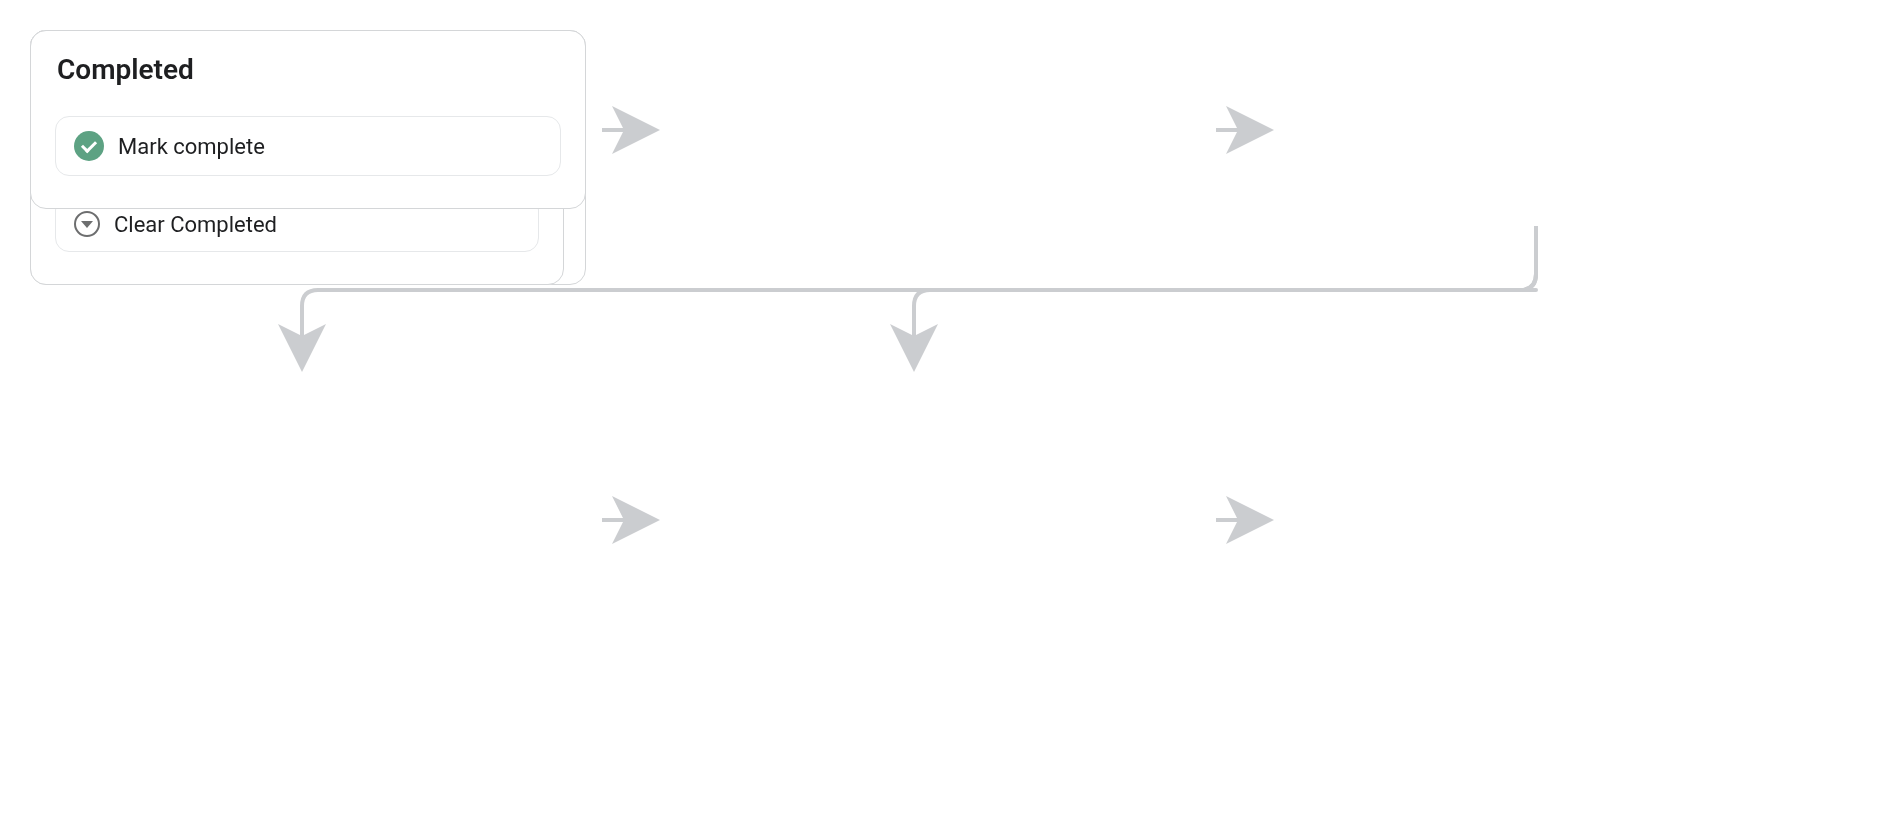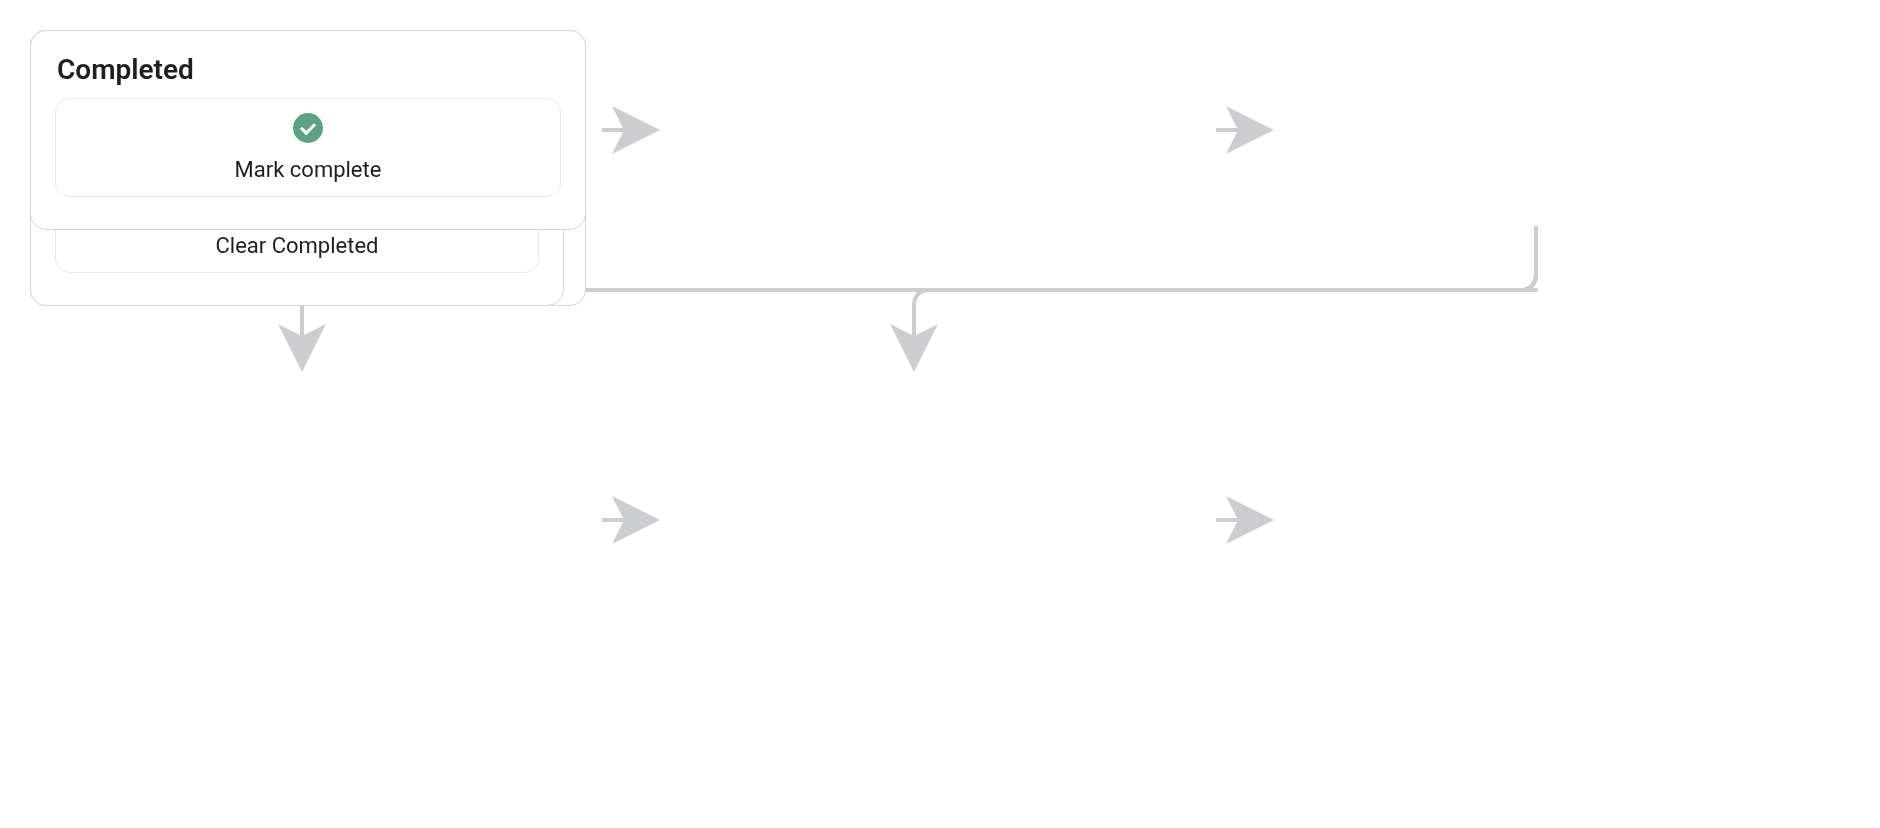--- a/index.html
+++ b/index.html
@@ -18,35 +18,35 @@
   .card {
     position: absolute;
     border: 1.5px solid #d4d6d8;
     border-radius: 16px;
     background: #fff;
     padding: 22px 24px 24px 24px;
   }
   .card-title {
     font-size: 28px;
     font-weight: 600;
-    margin: 0 0 12px 2px;
+    margin: 0 0 30px 2px;
     color: #1e1f21;
   }
   .row {
     display: flex;
     align-items: center;
     gap: 14px;
     border: 1.5px solid #e6e8ea;
     border-radius: 14px;
     padding: 14px 18px;
     background: #fff;
     font-size: 22px;
     margin-bottom: 14px;
   }
-  .row:last-child { margin-bottom: 8px; flex-direction: column; }
+  .row:last-child { margin-bottom: 8px; }
   .row-text { color: #1e1f21; }
   .pill {
     display: inline-flex;
     align-items: center;
     justify-content: center;
     padding: 6px 18px;
     border-radius: 999px;
     font-size: 20px;
     font-weight: 500;
     color: #1e1f21;

